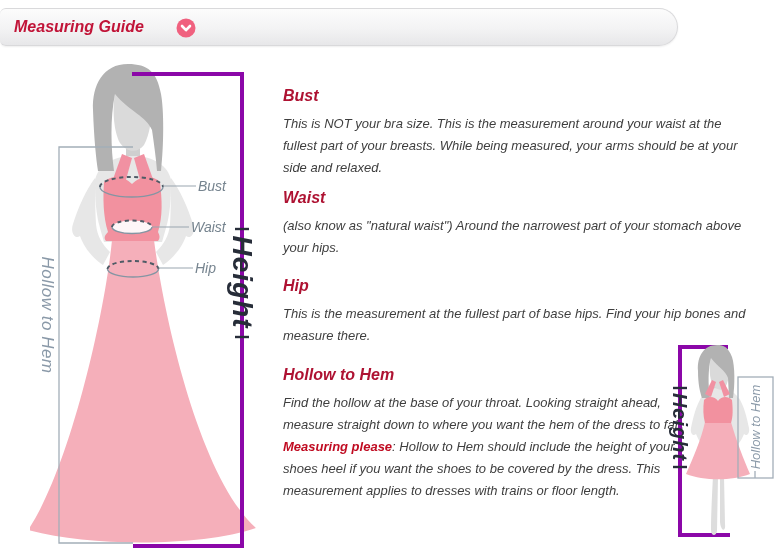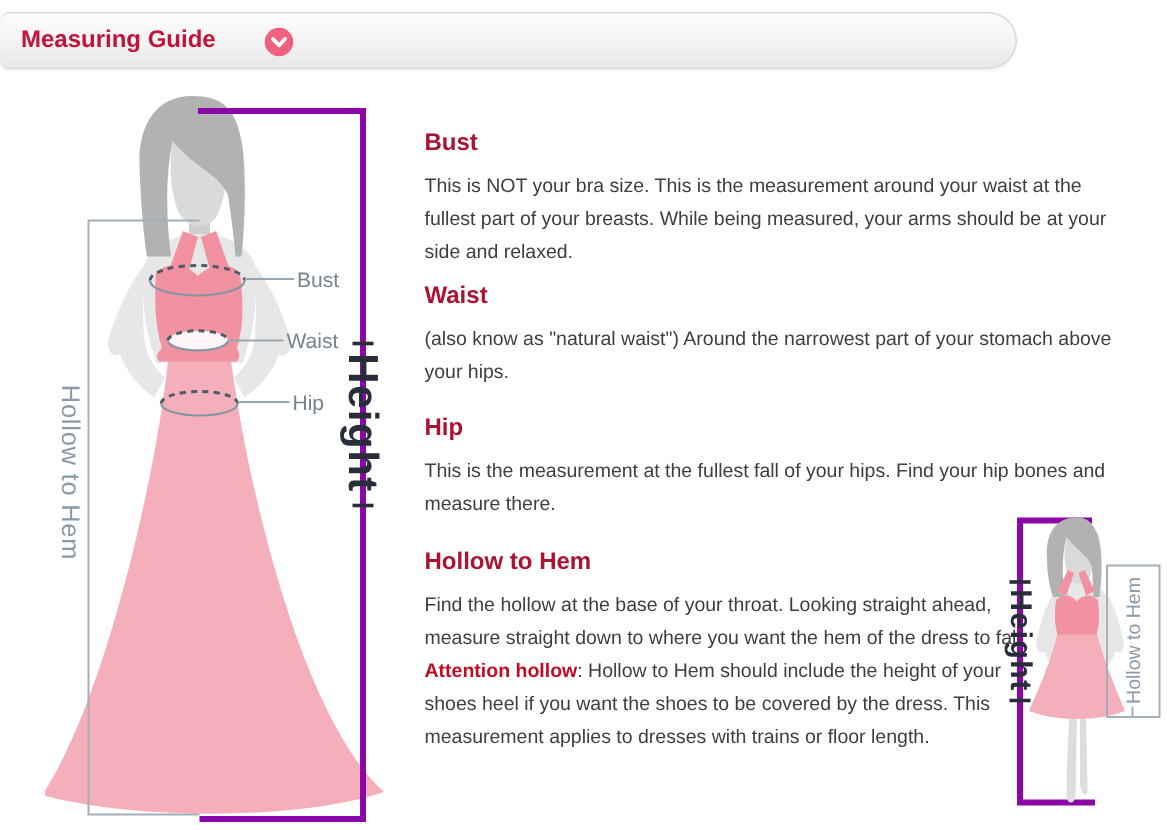--- a/index.html
+++ b/index.html
@@ -1,17 +1,17 @@
 <!DOCTYPE html>
 <html style="--title-red: #c11438; --heading-red: #ae1232; --attention-red: #c00c22; --text-dark: #3e3e3e; --purple: #8b07a8; --bracket-gray: #a3aeb8; --pointer-gray: #9aa6b0; --label-gray: #76848f; --rotated-gray: #8a99a8; --dash-dark: #4f5b66; --height-text: #272d39; --hair-gray: #b2b2b2; --face-gray: #dadada; --body-gray: #e7e7e7; --bodice-pink: #f2919f; --skirt-pink: #f5afba; --strap-pink: #f191a2; --chevron-pink: #f0617f;"><head>
 <meta charset="utf-8">
 <style>
   html,body{margin:0;padding:0;background:#fff;}
   #page{position:relative;width:778px;height:553px;background:#fff;overflow:hidden;
-        font-family:"Liberation Sans",sans-serif;}
+        font-family:"Liberation Sans",sans-serif;font-style:italic;}
 
   
   .guide-bar{position:absolute;left:0;top:8px;width:678px;height:38px;box-sizing:border-box;
     background:linear-gradient(#fcfcfc,#f3f3f4 55%,#e7e7e9);
     border:1px solid #d9d9db;border-left:none;
     border-radius:6px 19px 19px 6px;
     box-shadow:0 1px 2px rgba(0,0,0,.07);cursor:pointer;}
   .guide-title{position:absolute;left:14px;top:0;line-height:36px;
     font-size:16px;font-weight:700;color:var(--title-red);}
   .chevron-wrap{position:absolute;left:176px;top:9px;width:20px;height:20px;}
@@ -106,28 +106,28 @@
 fullest part of your breasts. While being measured, your arms should be at your
 side and relaxed.</p>
     </div>
     <div class="sec m-waist">
       <h3 class="sec-h">Waist</h3>
       <p class="sec-p">(also know as "natural waist") Around the narrowest part of your stomach above
 your hips.</p>
     </div>
     <div class="sec m-hip">
       <h3 class="sec-h">Hip</h3>
-      <p class="sec-p">This is the measurement at the fullest fall of your hips. Find your hip bones and
+      <p class="sec-p">This is the measurement at the fullest part of base hips. Find your hip bones and
 measure there.</p>
     </div>
     <div class="sec m-hollow">
       <h3 class="sec-h">Hollow to Hem</h3>
       <p class="sec-p"><span>Find the hollow at the base of your throat. Looking straight ahead,
 measure straight down to where you want the hem of the dress to fall.
-</span><strong class="attention">Attention hollow</strong><span>: Hollow to Hem should include the height of your
+</span><strong class="attention">Measuring please</strong><span>: Hollow to Hem should include the height of your
 shoes heel if you want the shoes to be covered by the dress. This
 measurement applies to dresses with trains or floor length.</span></p>
     </div>
   </div>
 
   <svg class="diagram" style="left:660px;top:330px;" width="118" height="223" viewBox="0 0 118 223">
 
     <path class="purple-line" d="M68,17 L20,17 L20,205 L70,205"></path>
 
     <path class="neck" d="M53,52 L53,66 C53,70 63,70 63,66 L63,50 C60,55 56,55 53,52 Z"></path>

